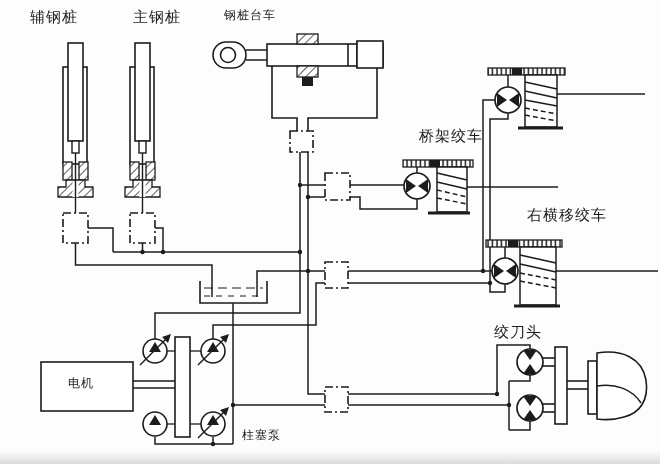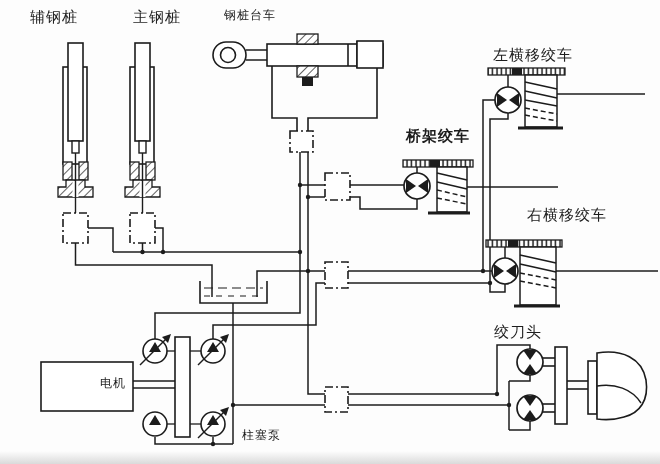--- a/index.html
+++ b/index.html
@@ -228,21 +228,20 @@
     <circle cx="233" cy="405" r="2.2"></circle>
     <circle cx="497" cy="394" r="2.2"></circle>
     <circle cx="509" cy="405" r="2.2"></circle>
     <circle cx="213" cy="444" r="2.2"></circle>
   </g>
 </svg>
 
 <div class="lbl" style="left:30px;top:8px;">辅钢桩</div>
 <div class="lbl" style="left:114px;top:8px;margin-left:19px;">主钢桩</div>
 <div class="lbl big" style="left:224px;top:9px;">钢桩台车</div>
-<div class="lbl" style="left:493px;top:46px;">左横移绞车</div>
-<div class="lbl" style="left:406px;top:127px;font-weight:bold;">桥架绞车</div>
+<div class="lbl" style="left:419px;top:127px;">桥架绞车</div>
 <div class="lbl" style="left:527px;top:206px;text-align:right;">右横移绞车</div>
 <div class="lbl" style="left:494px;top:323px;">绞刀头</div>
-<div class="lbl big" style="left:68px;top:377px;margin-left:32px;">电机</div>
+<div class="lbl big" style="left:68px;top:377px;">电机</div>
 <div class="lbl big" style="left:242px;top:418px;margin-top:11px;">柱塞泵</div>
 
 <div class="bottom-shade"></div>
 </div>
 
 </body></html>

